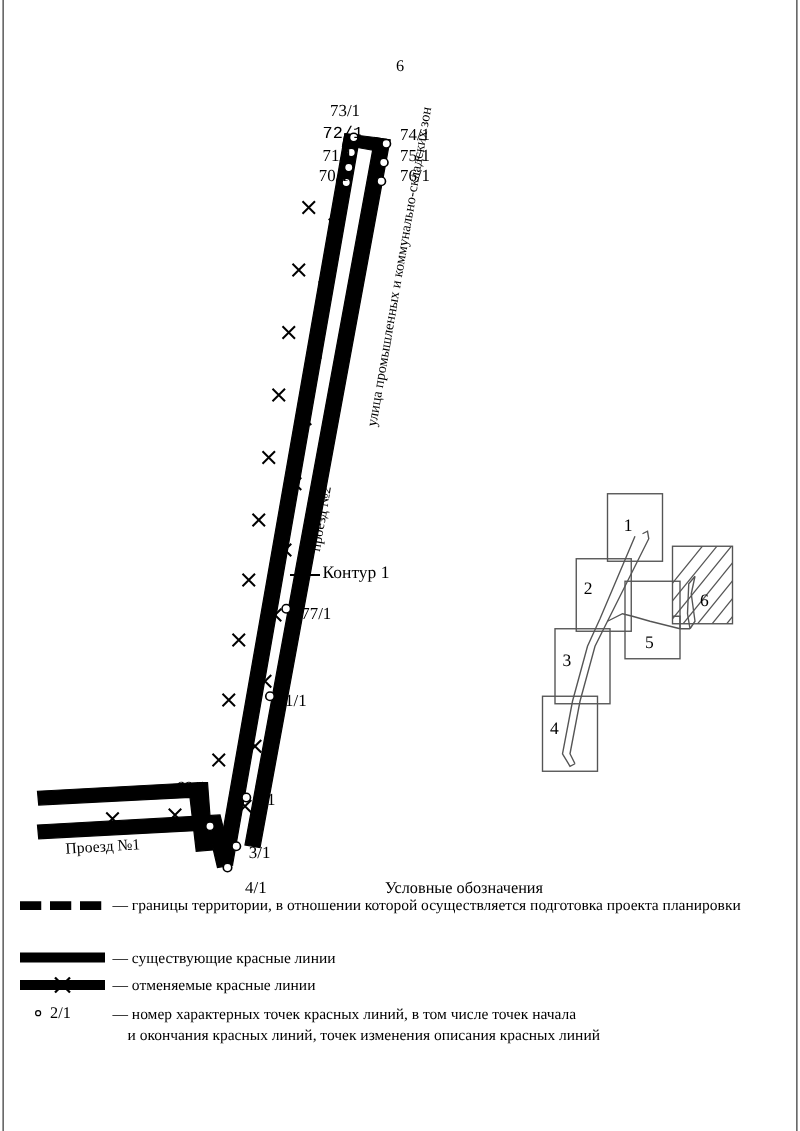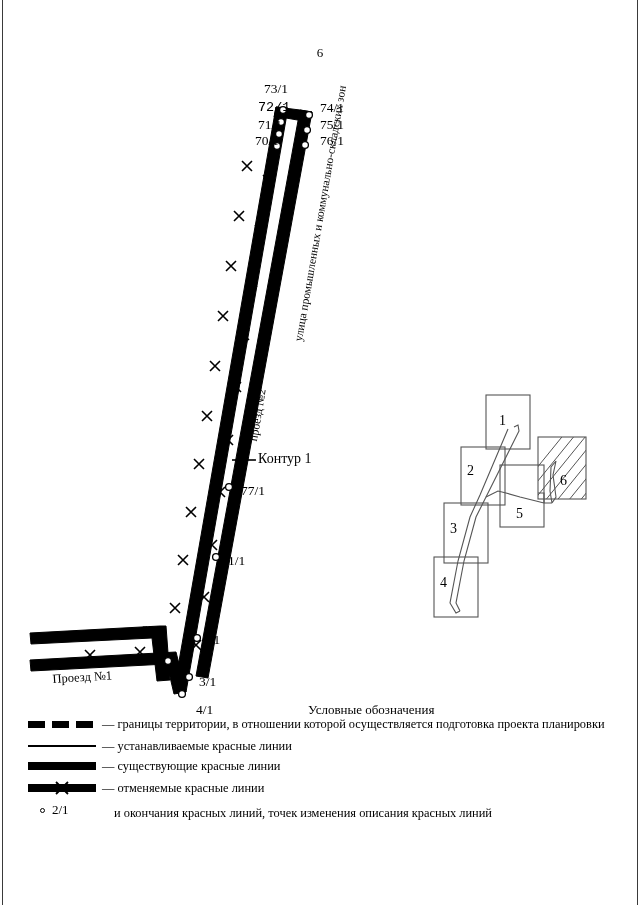--- a/index.html
+++ b/index.html
@@ -86,21 +86,21 @@
   .legend-title {
     position: absolute;
     left: 286px;
     top: 2px;
     font-size: 13px;
     white-space: nowrap;
     margin-left: 22px;
   }
   .legend-row {
     position: absolute;
-    left: 28px;
+    left: 16px;
     display: flex;
     align-items: center;
     height: 16px;
   }
   .legend-swatch {
     width: 68px;
     height: 14px;
     position: relative;
     flex: 0 0 68px;
   }
@@ -314,26 +314,20 @@
 
     <div class="legend-row" style="top:16px;">
       <div class="legend-swatch">
         <div class="legend-dash-seg" style="left:0px;  width:17px;"></div>
         <div class="legend-dash-seg" style="left:24px; width:17px;"></div>
         <div class="legend-dash-seg" style="left:48px; width:17px;"></div>
       </div>
       <div class="legend-text">— границы территории, в отношении которой осуществляется подготовка проекта планировки</div>
     </div>
 
-    <div class="legend-row" style="top:38px;">
-      <div class="legend-swatch">
-        <div class="legend-thin"></div>
-      </div>
-      <div class="legend-text">— устанавливаемые красные линии</div>
-    </div>
 
     <div class="legend-row" style="top:58px;">
       <div class="legend-swatch">
         <div class="legend-thick"></div>
       </div>
       <div class="legend-text">— существующие красные линии</div>
     </div>
 
     <div class="legend-row" style="top:80px;">
       <div class="legend-swatch">
@@ -344,19 +338,20 @@
       </div>
       <div class="legend-text">— отменяемые красные линии</div>
     </div>
 
     <div class="legend-row" style="top:104px; height:30px; align-items:flex-start;">
       <div class="legend-swatch" style="height:30px;">
         <div class="legend-circle"></div>
         <div class="legend-ptnum">2/1</div>
       </div>
       <div style="margin-left:6px;">
+        <div class="legend-text" style="margin-left:0;">— номер характерных точек красных линий, в том числе точек начала</div>
         <div class="legend-text" style="margin-left:12px; margin-top:2px;text-align:right;">и окончания красных линий, точек изменения описания красных линий</div>
       </div>
     </div>
 
   </div>
 
 </div>
 
 </body></html>

